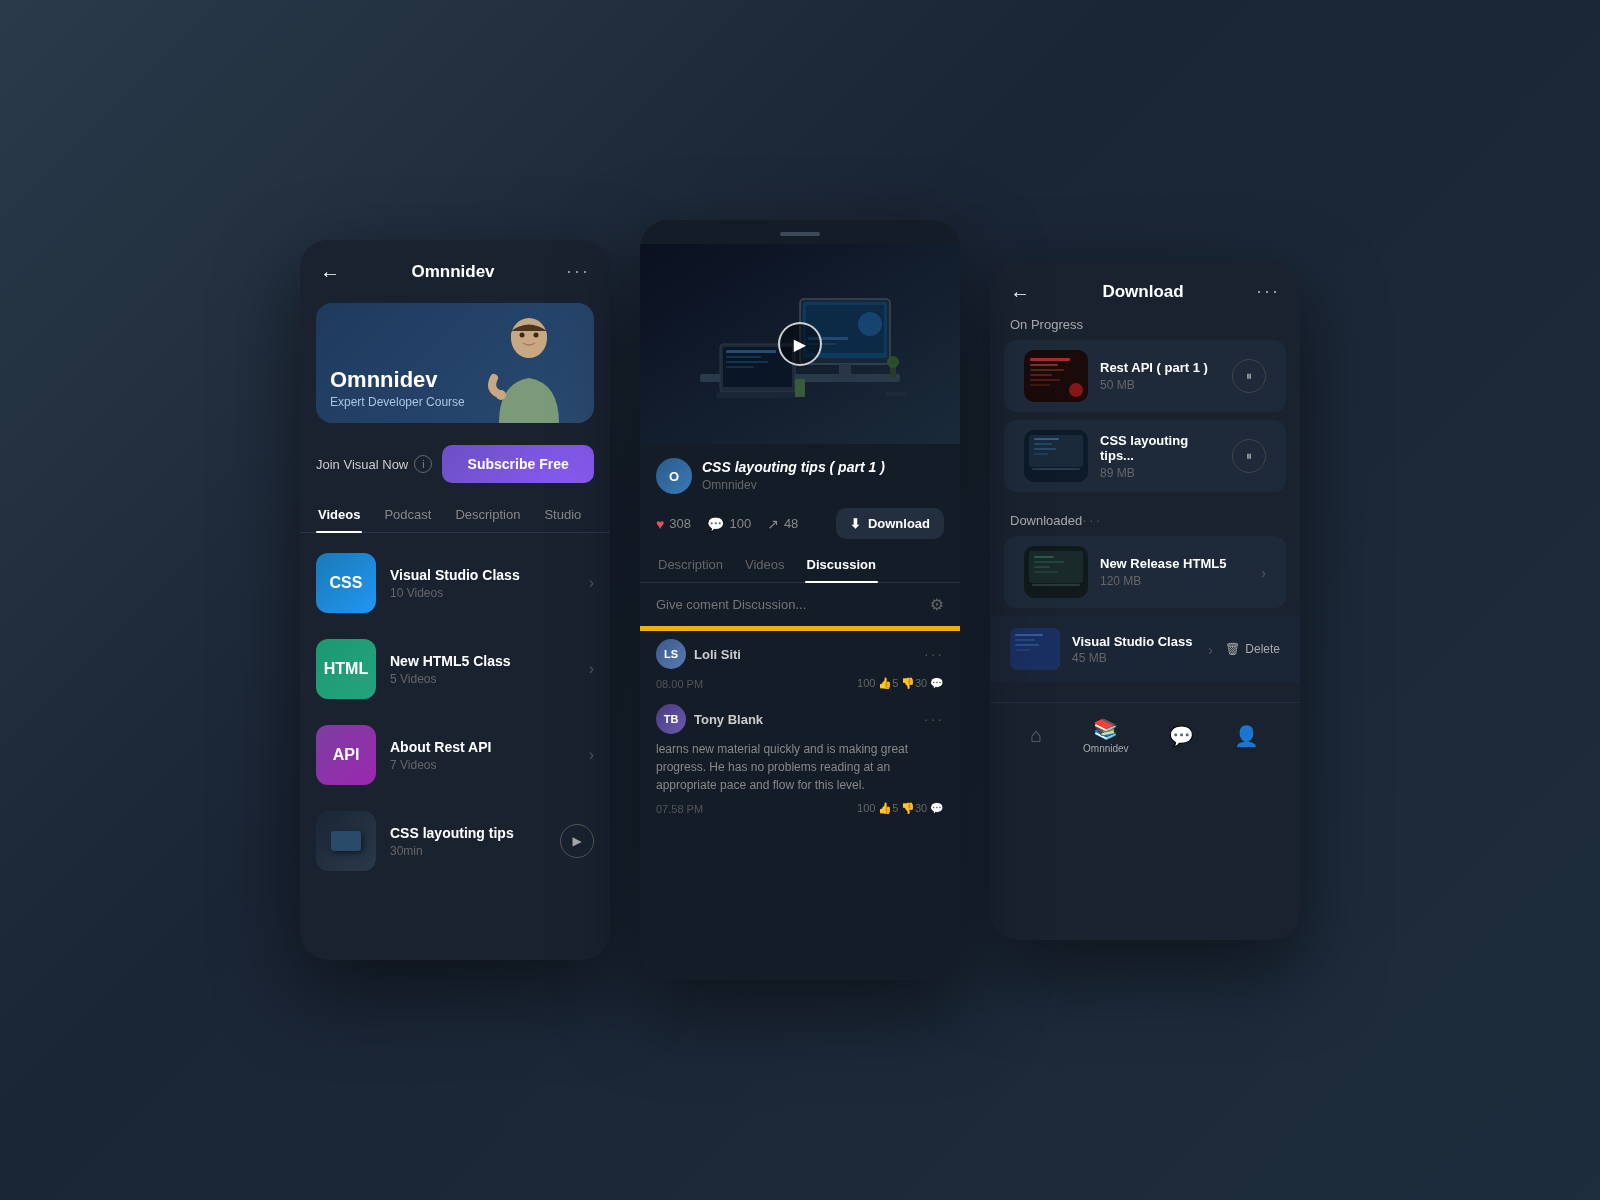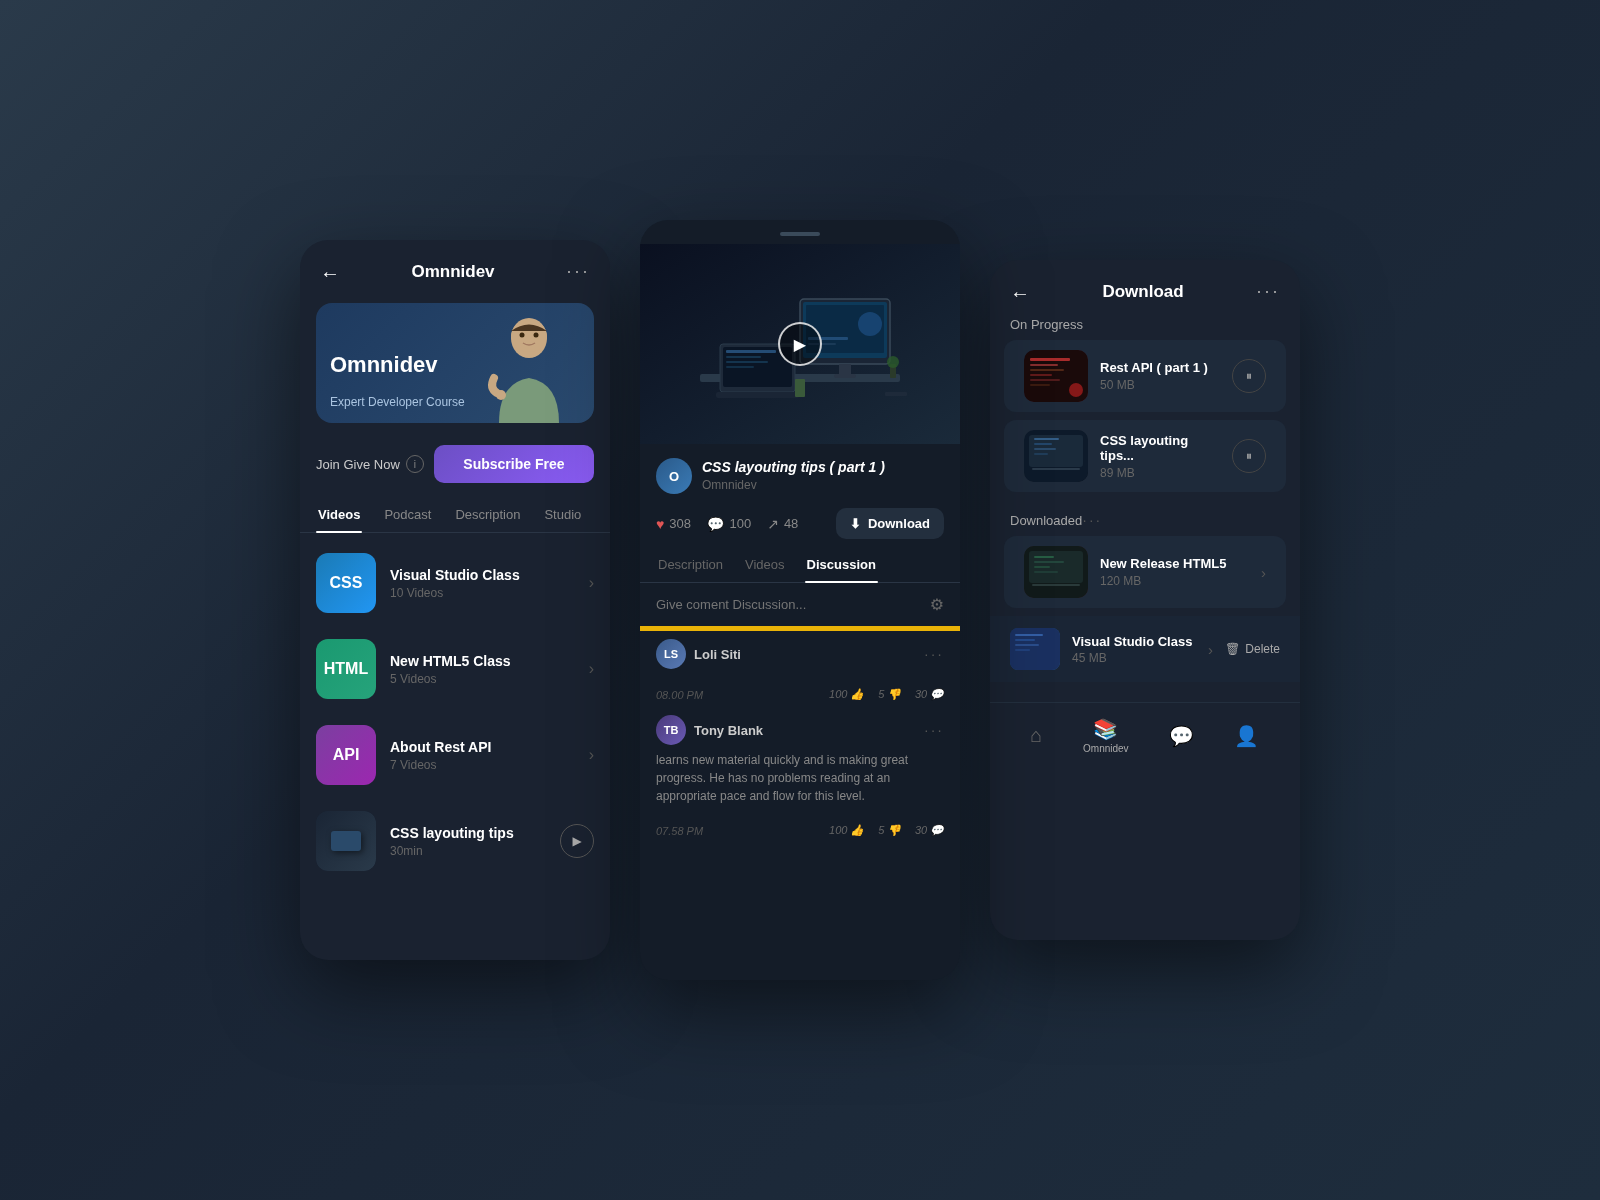--- a/index.html
+++ b/index.html
@@ -87,21 +87,21 @@
 
     .hero-name {
       color: #fff;
       font-size: 22px;
       font-weight: 700;
     }
 
     .hero-subtitle {
       color: #aac4e0;
       font-size: 12px;
-      margin-top: 17px;
+      margin-top: 2px;
     }
 
     .hero-figure {
       position: absolute;
       right: 10px;
       bottom: 0;
       width: 110px;
       height: 115px;
       display: flex;
       align-items: flex-end;
@@ -480,23 +480,21 @@
 
     .comment-text {
       color: #888;
       font-size: 12px;
       line-height: 1.5;
     }
 
     .comment-footer {
       display: flex;
       align-items: center;
-      gap: 14px;
-      margin-top: 13px;
-      font-style: italic;
+      margin-top: 2px;
     }
 
     .comment-time {
       color: #555;
       font-size: 11px;
       flex: 1;
     }
 
     .comment-action {
       display: flex;
@@ -725,21 +723,21 @@
           <circle cx="57" cy="22" r="2.5" fill="#3a2810"></circle>
           <path d="M44 30 Q50 34 56 30" stroke="#a07860" stroke-width="1.5" fill="none"></path>
           <path d="M15 65 Q10 75 18 80" stroke="#c8a882" stroke-width="8" fill="none" stroke-linecap="round"></path>
           <circle cx="22" cy="82" r="5" fill="#c8a882"></circle>
         </svg>
       </div>
     </div>
 
     <div class="cta-row">
       <button class="join-btn">
-        <span>Join Give Now</span>
+        <span>Join Visual Now</span>
         <span class="info-circle">i</span>
       </button>
       <button class="subscribe-btn">Subscribe Free</button>
     </div>
 
     <div class="tabs-row">
       <span class="tab-item active">Videos</span>
       <span class="tab-item">Podcast</span>
       <span class="tab-item">Description</span>
       <span class="tab-item">Studio</span>

